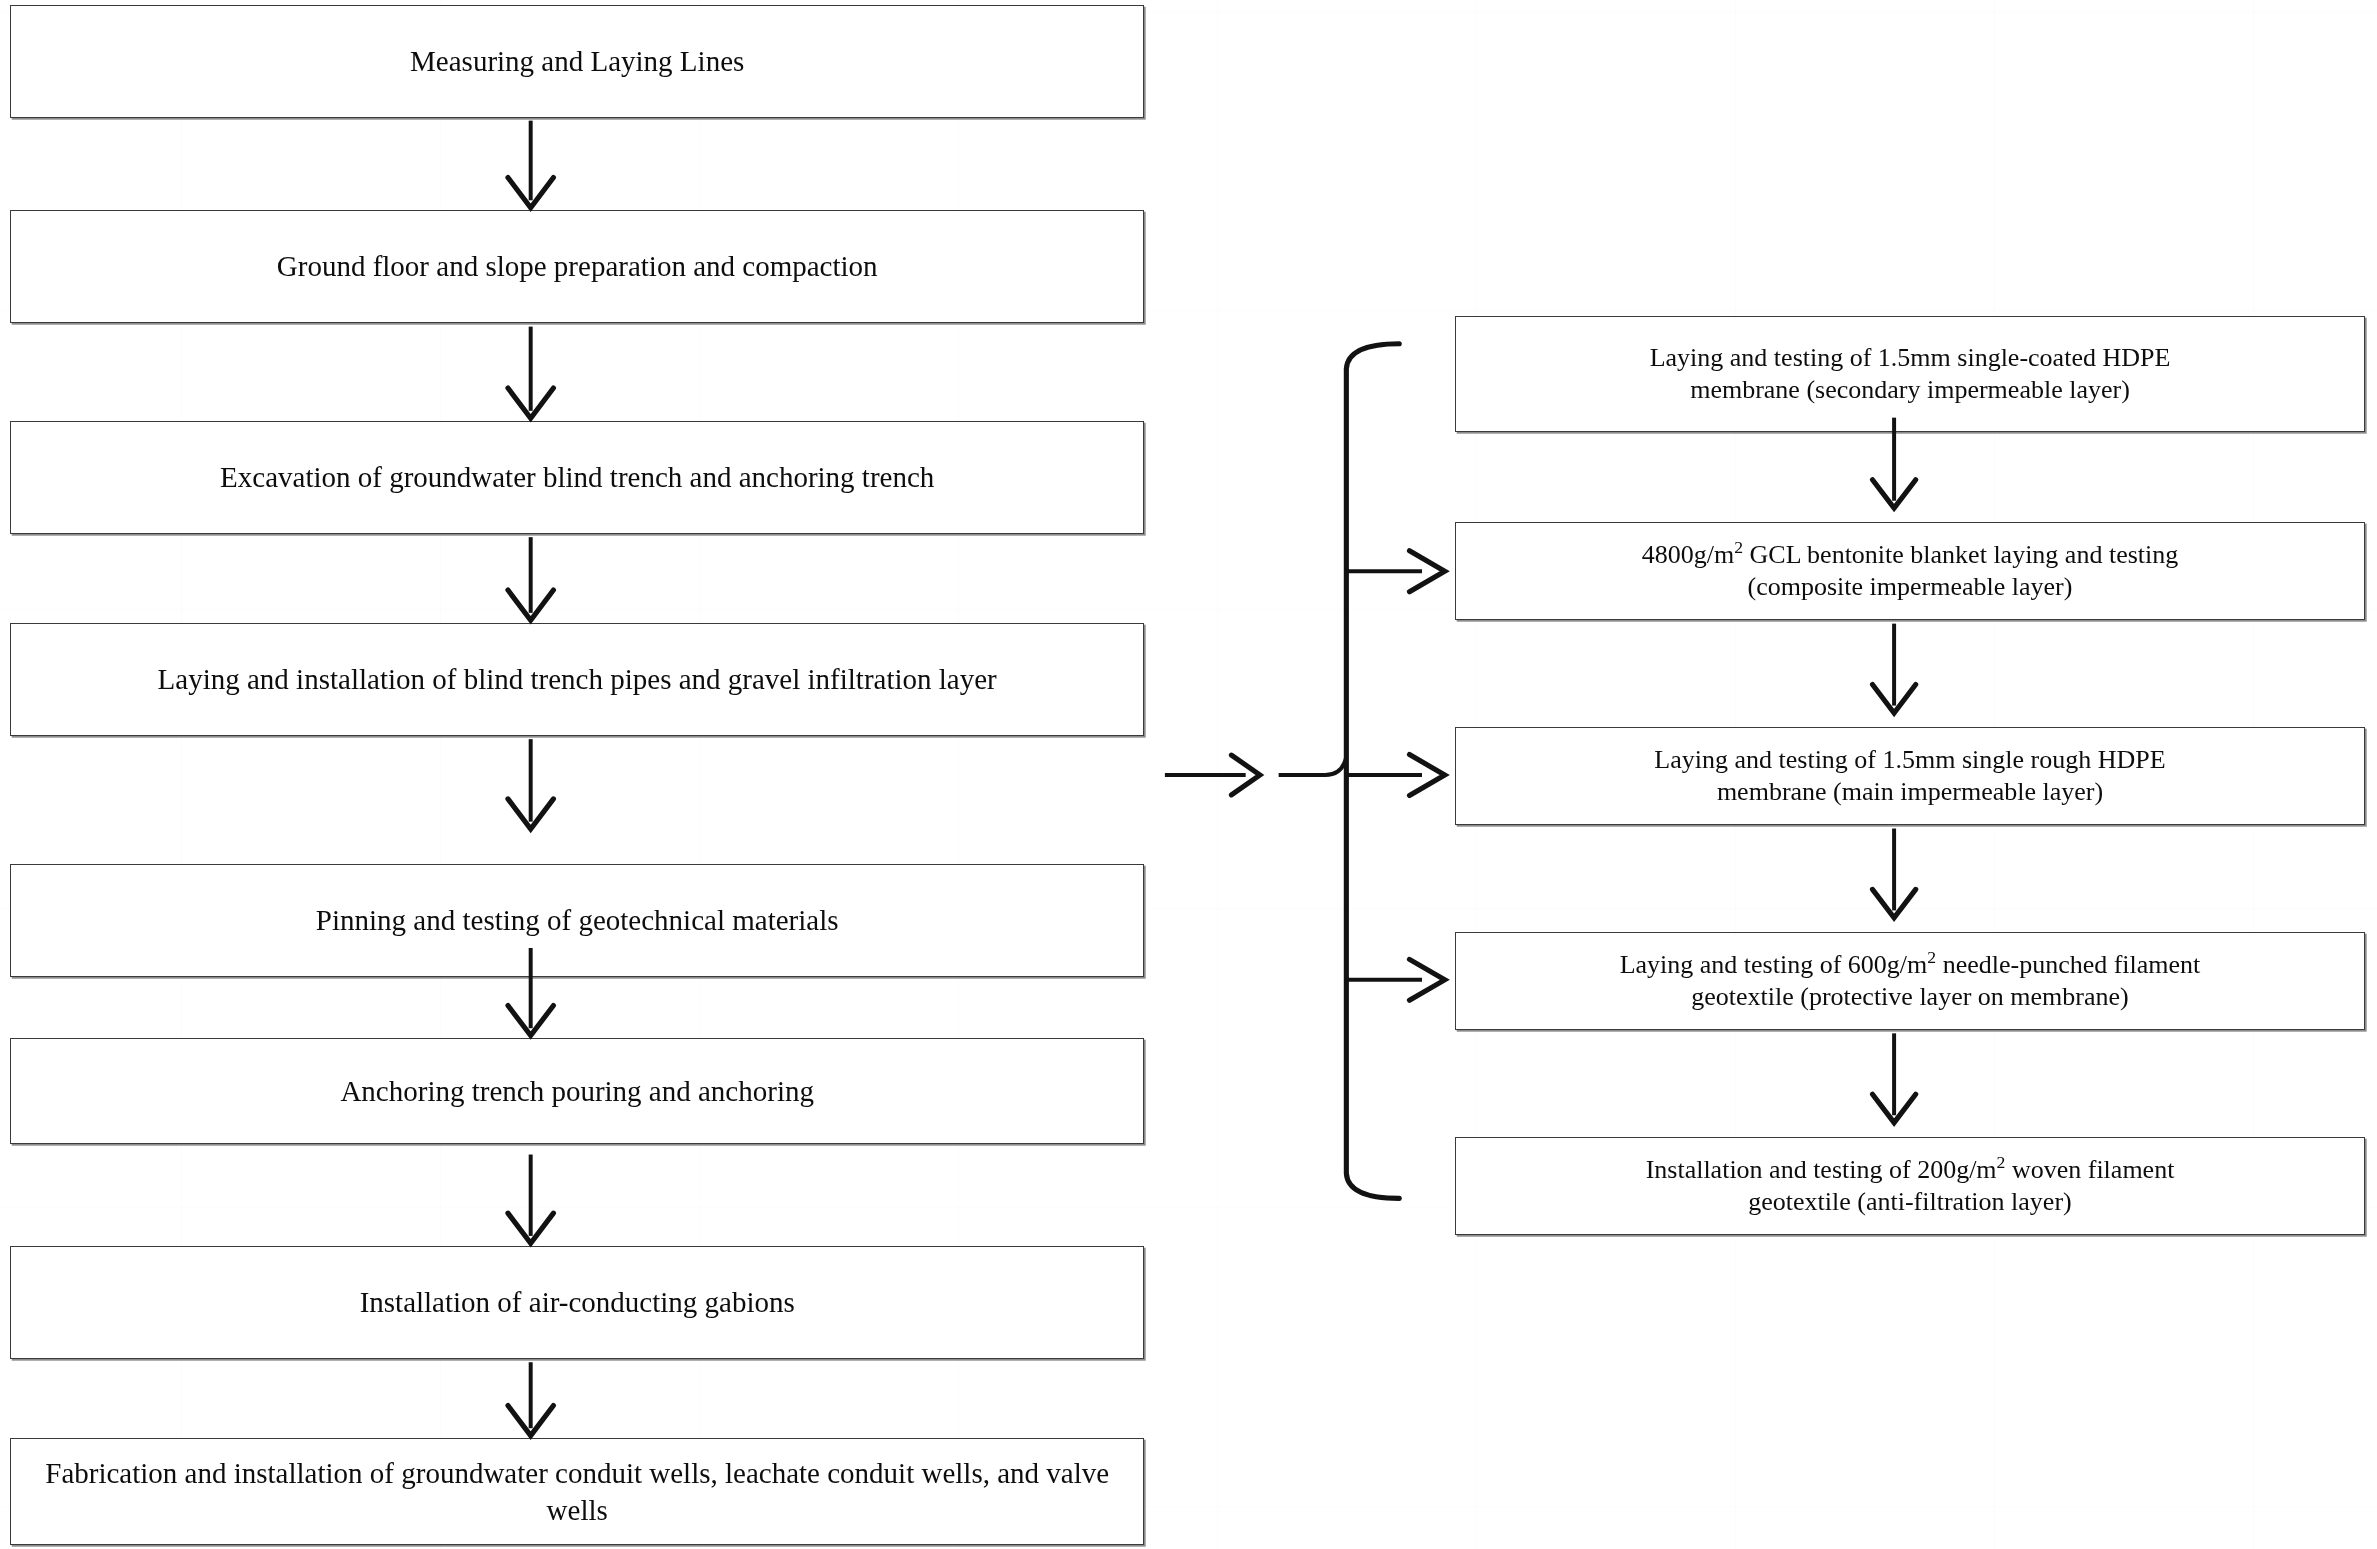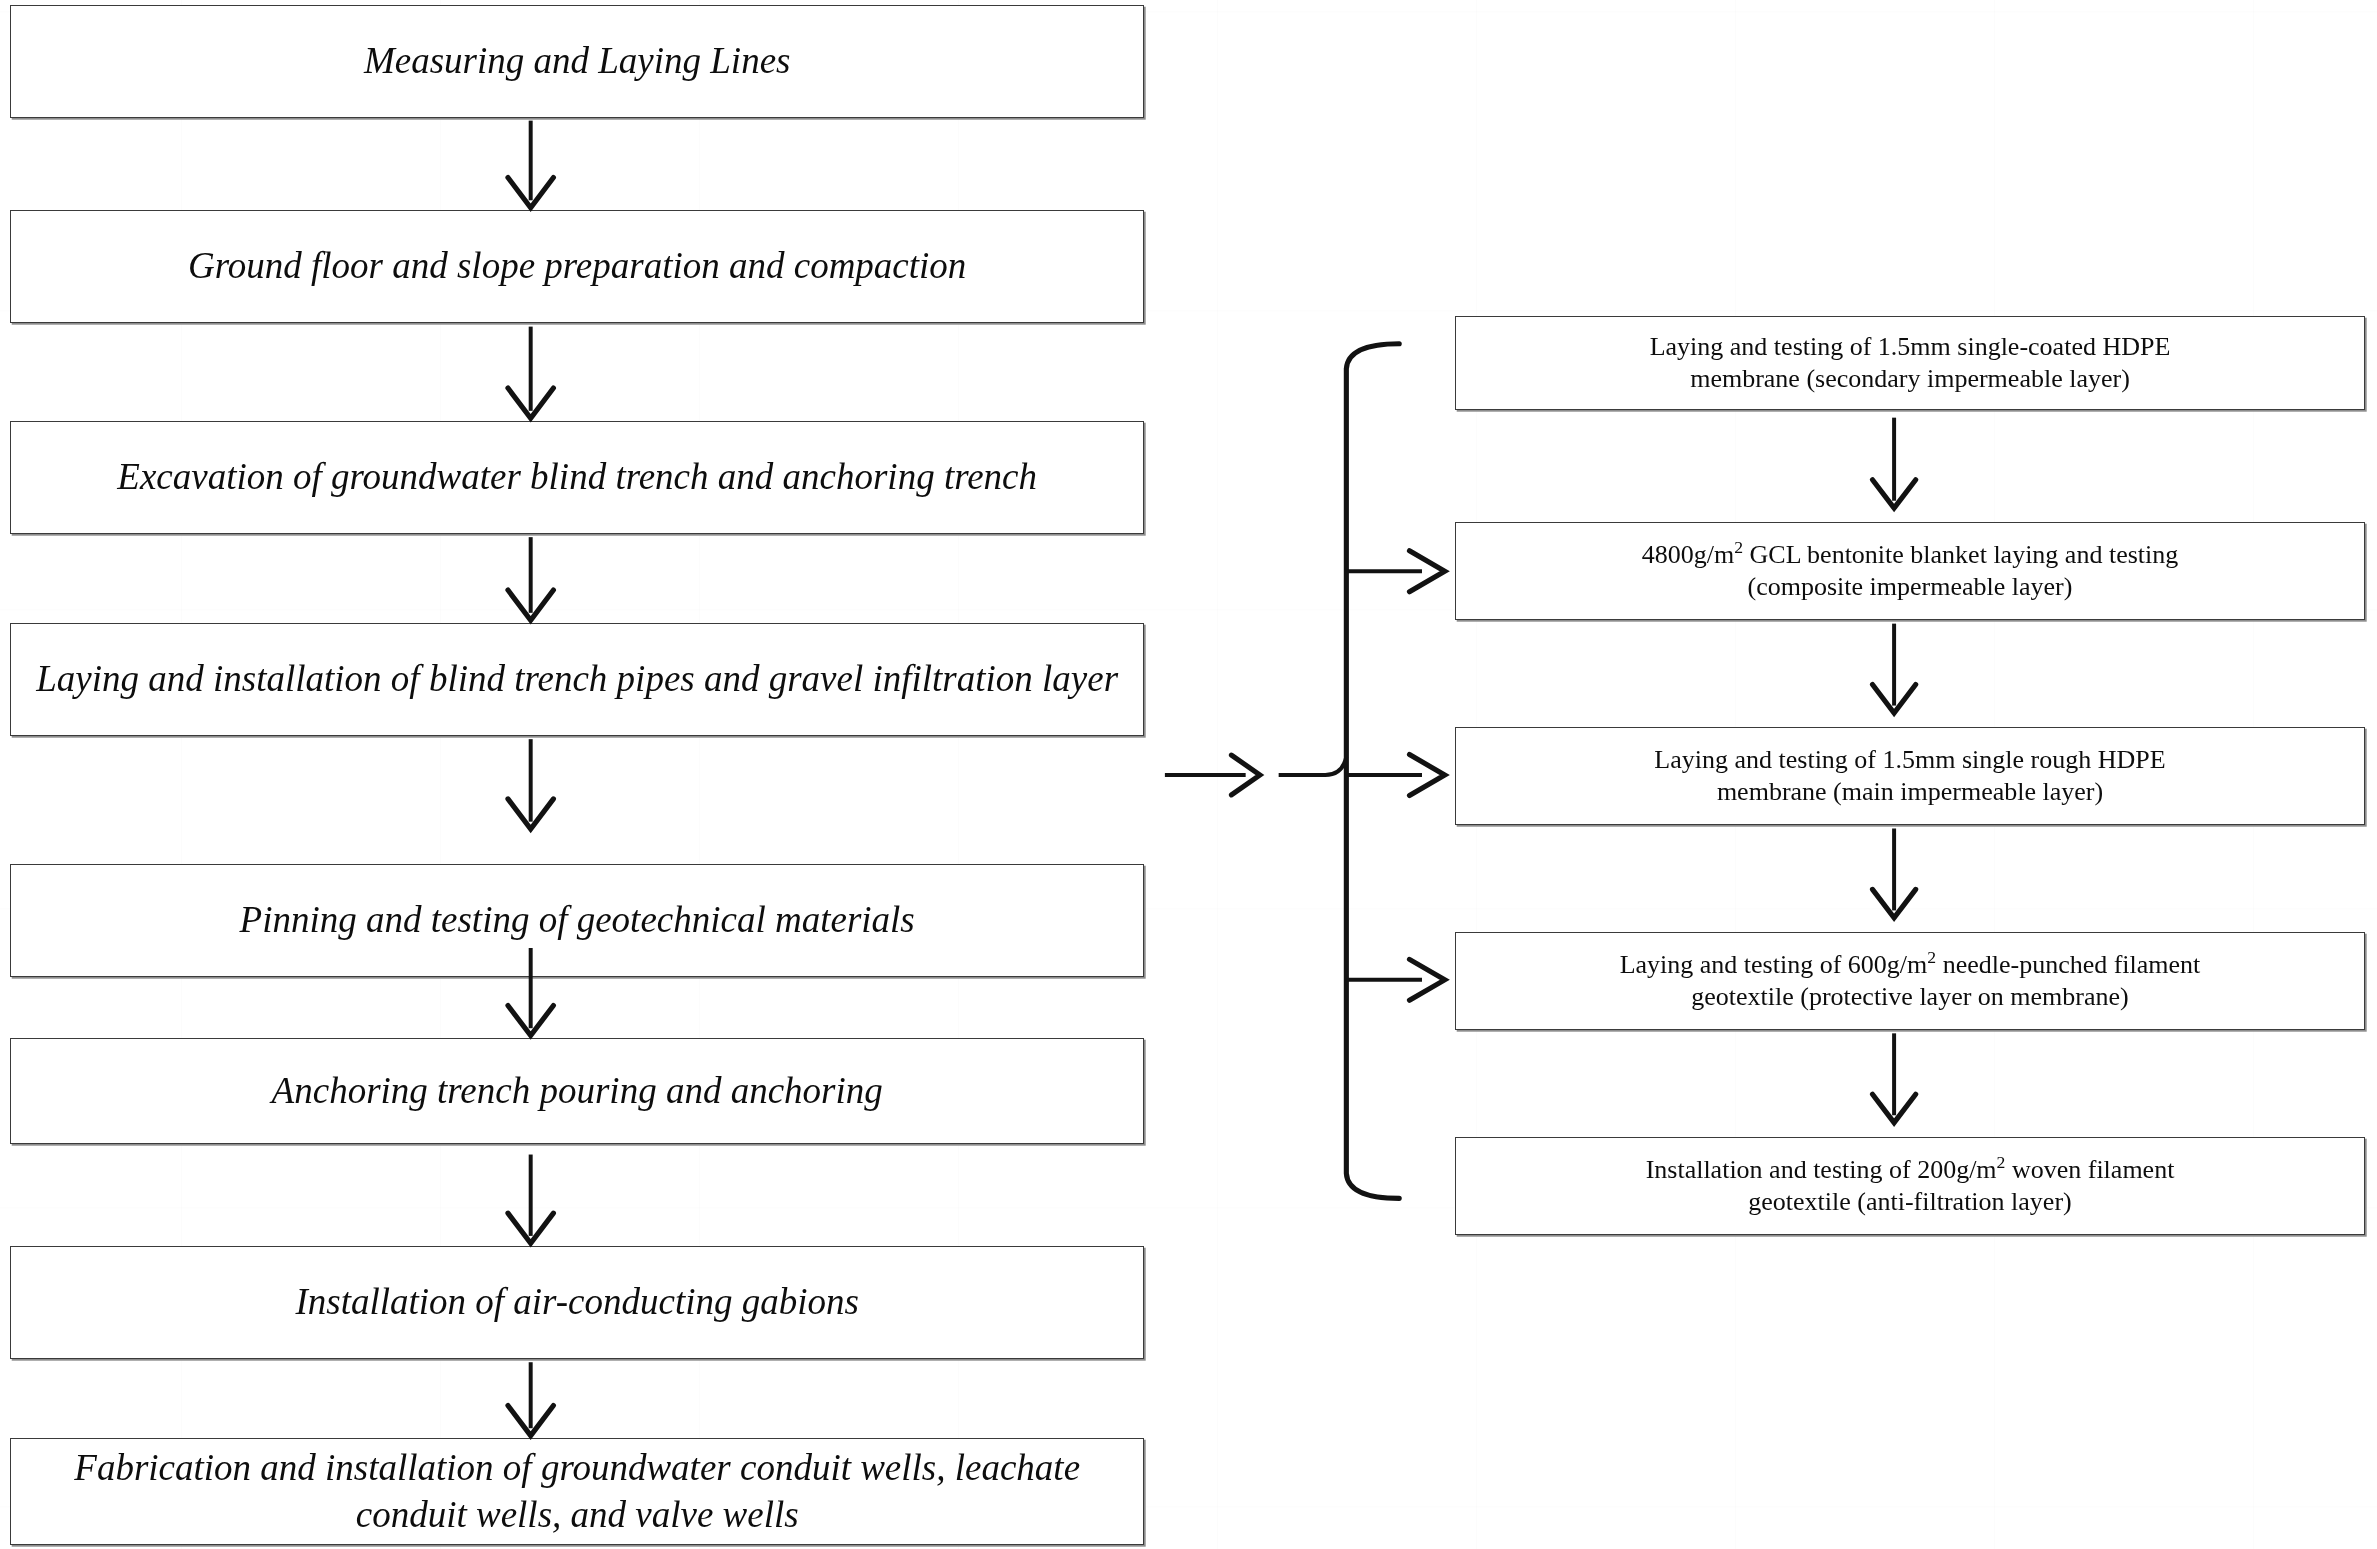--- a/index.html
+++ b/index.html
@@ -37,21 +37,21 @@
     justify-content: center;
     text-align: center;
     color: #0d0d0d;
     line-height: 1.25;
     padding: 2.3px 5.7px;
   }
   .node .txt {
     display: block;
     width: 100%;
   }
-  .node.l { font-size: 37px; font-style: italic; }
+  .node.l { font-size: 29px; }
   .node.r { font-size: 26px; }
   svg.wires {
     position: absolute;
     left: 0;
     top: 0;
     width: 2377px;
     height: 1550px;
     pointer-events: none;
     overflow: visible;
   }
@@ -109,21 +109,21 @@
   </div>
 
   <div class="node l" style="left:10.2px; top:1246px; width:1134px; height:113px;">
     <span class="txt">Installation of air-conducting gabions</span>
   </div>
 
   <div class="node l" style="left:10.2px; top:1438px; width:1134px; height:107px;">
     <span class="txt">Fabrication and installation of groundwater conduit wells, leachate conduit wells, and valve wells</span>
   </div>
 
-  <div class="node r" style="left:1455px; top:316px; width:910px; height:94px;">
+  <div class="node r" style="left:1455px; top:316px; width:910px; height:116px;">
     <span class="txt">
       <span>Laying and testing of 1.5mm single-coated HDPE</span><br>
       <span>membrane (secondary impermeable layer)</span>
     </span>
   </div>
 
   <div class="node r" style="left:1455px; top:522px; width:910px; height:98px;align-items:center;">
     <span class="txt">
       <span>4800g/m</span><sup>2</sup><span> GCL bentonite blanket laying and testing</span><br>
       <span>(composite impermeable layer)</span>

